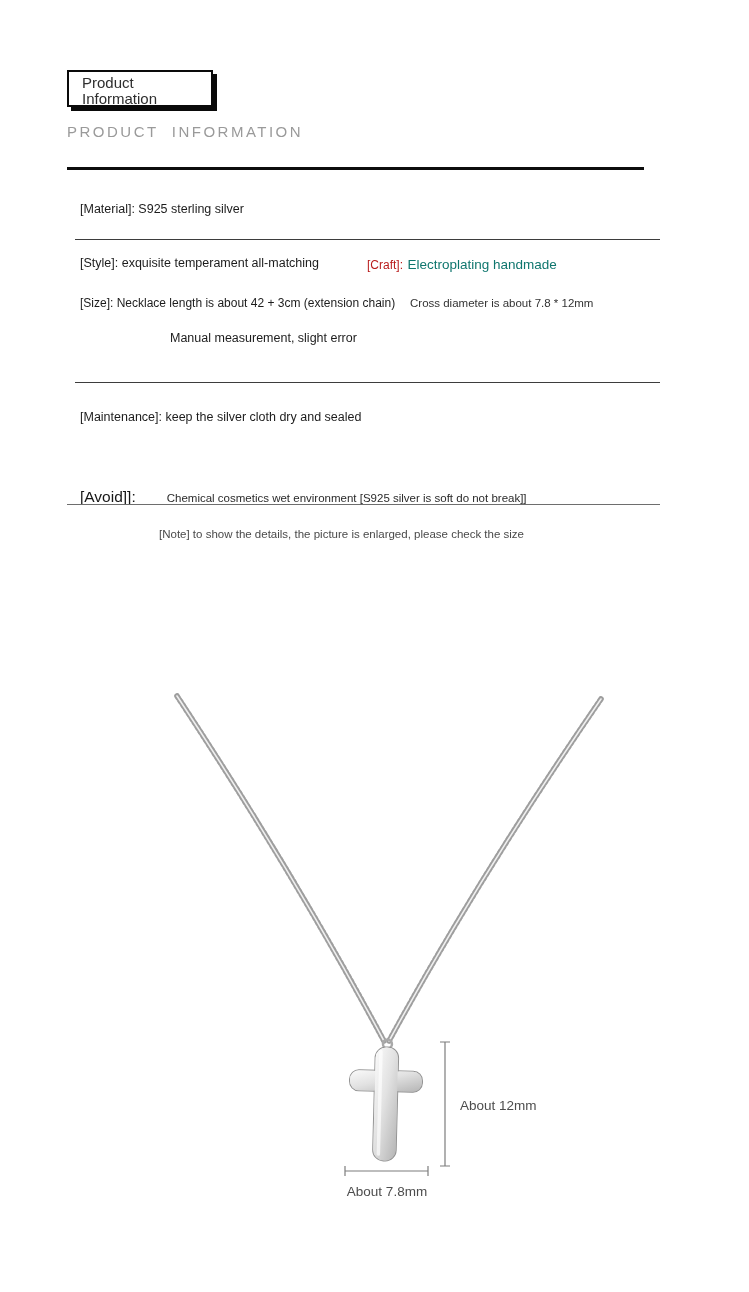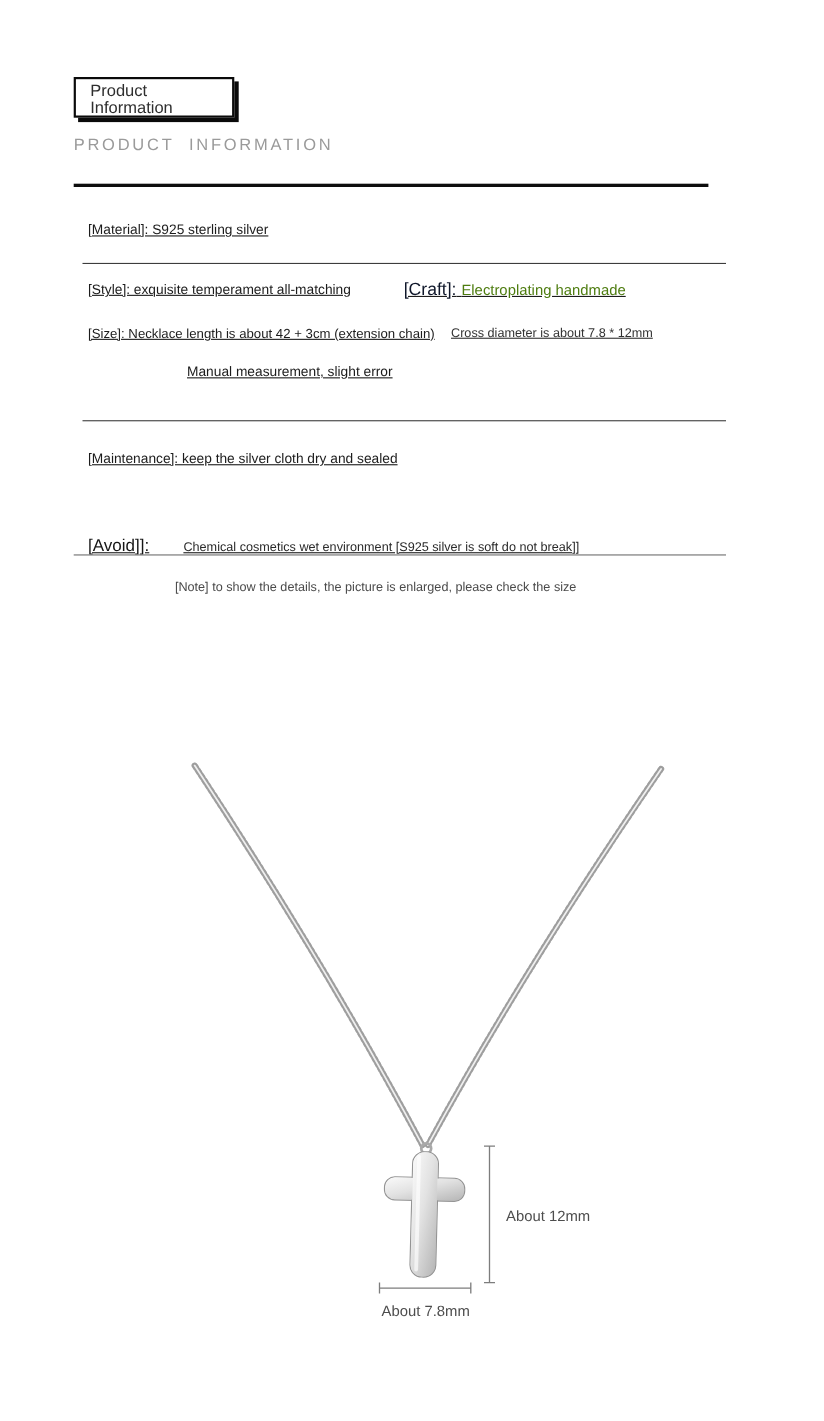--- a/index.html
+++ b/index.html
@@ -46,28 +46,28 @@
     top: 167px;
     width: 577px;
     height: 3px;
     background: #0d0d0d;
   }
   .divider-thin {
     position: absolute;
     height: 1px;
     background: #3d3d3d;
   }
-  .t { position: absolute; white-space: nowrap; text-decoration: underline; }
+  .t { position: absolute; white-space: nowrap; }
   .spec { font-size: 12.5px; color: #1c1c1c; }
   .material      { left: 80px;  top: 202px; }
   .line-1        { left: 75px;  top: 239px; width: 585px; }
   .style         { left: 80px;  top: 256px; }
   .craft         { left: 367px; top: 255px; }
-  .craft-label   { font-size: 16px; color: #0f172a; }
-  .craft-value   { font-size: 13.5px; color: #4d7c0f; }
+  .craft-label   { font-size: 12px; color: #b91c1c; }
+  .craft-value   { font-size: 13.5px; color: #0f766e; }
   .size          { left: 80px;  top: 296px; font-size: 12px; }
   .cross-dia     { left: 410px; top: 297px; font-size: 11.5px; color: #333333; text-align: right; }
   .manual        { left: 170px; top: 331px; }
   .line-2        { left: 75px;  top: 382px; width: 585px; }
   .maintenance   { left: 80px;  top: 410px; }
   .avoid         { left: 80px;  top: 448px; display: flex; align-items: baseline; }
   .avoid-label   { font-size: 15.5px; color: #161616; margin-top: 40px; }
   .avoid-value   { font-size: 11.5px; color: #2a2a2a; margin-left: 31px; }
   .line-3        { left: 67px;  top: 504px; width: 593px; background: #6e6e6e; }
   .note {

